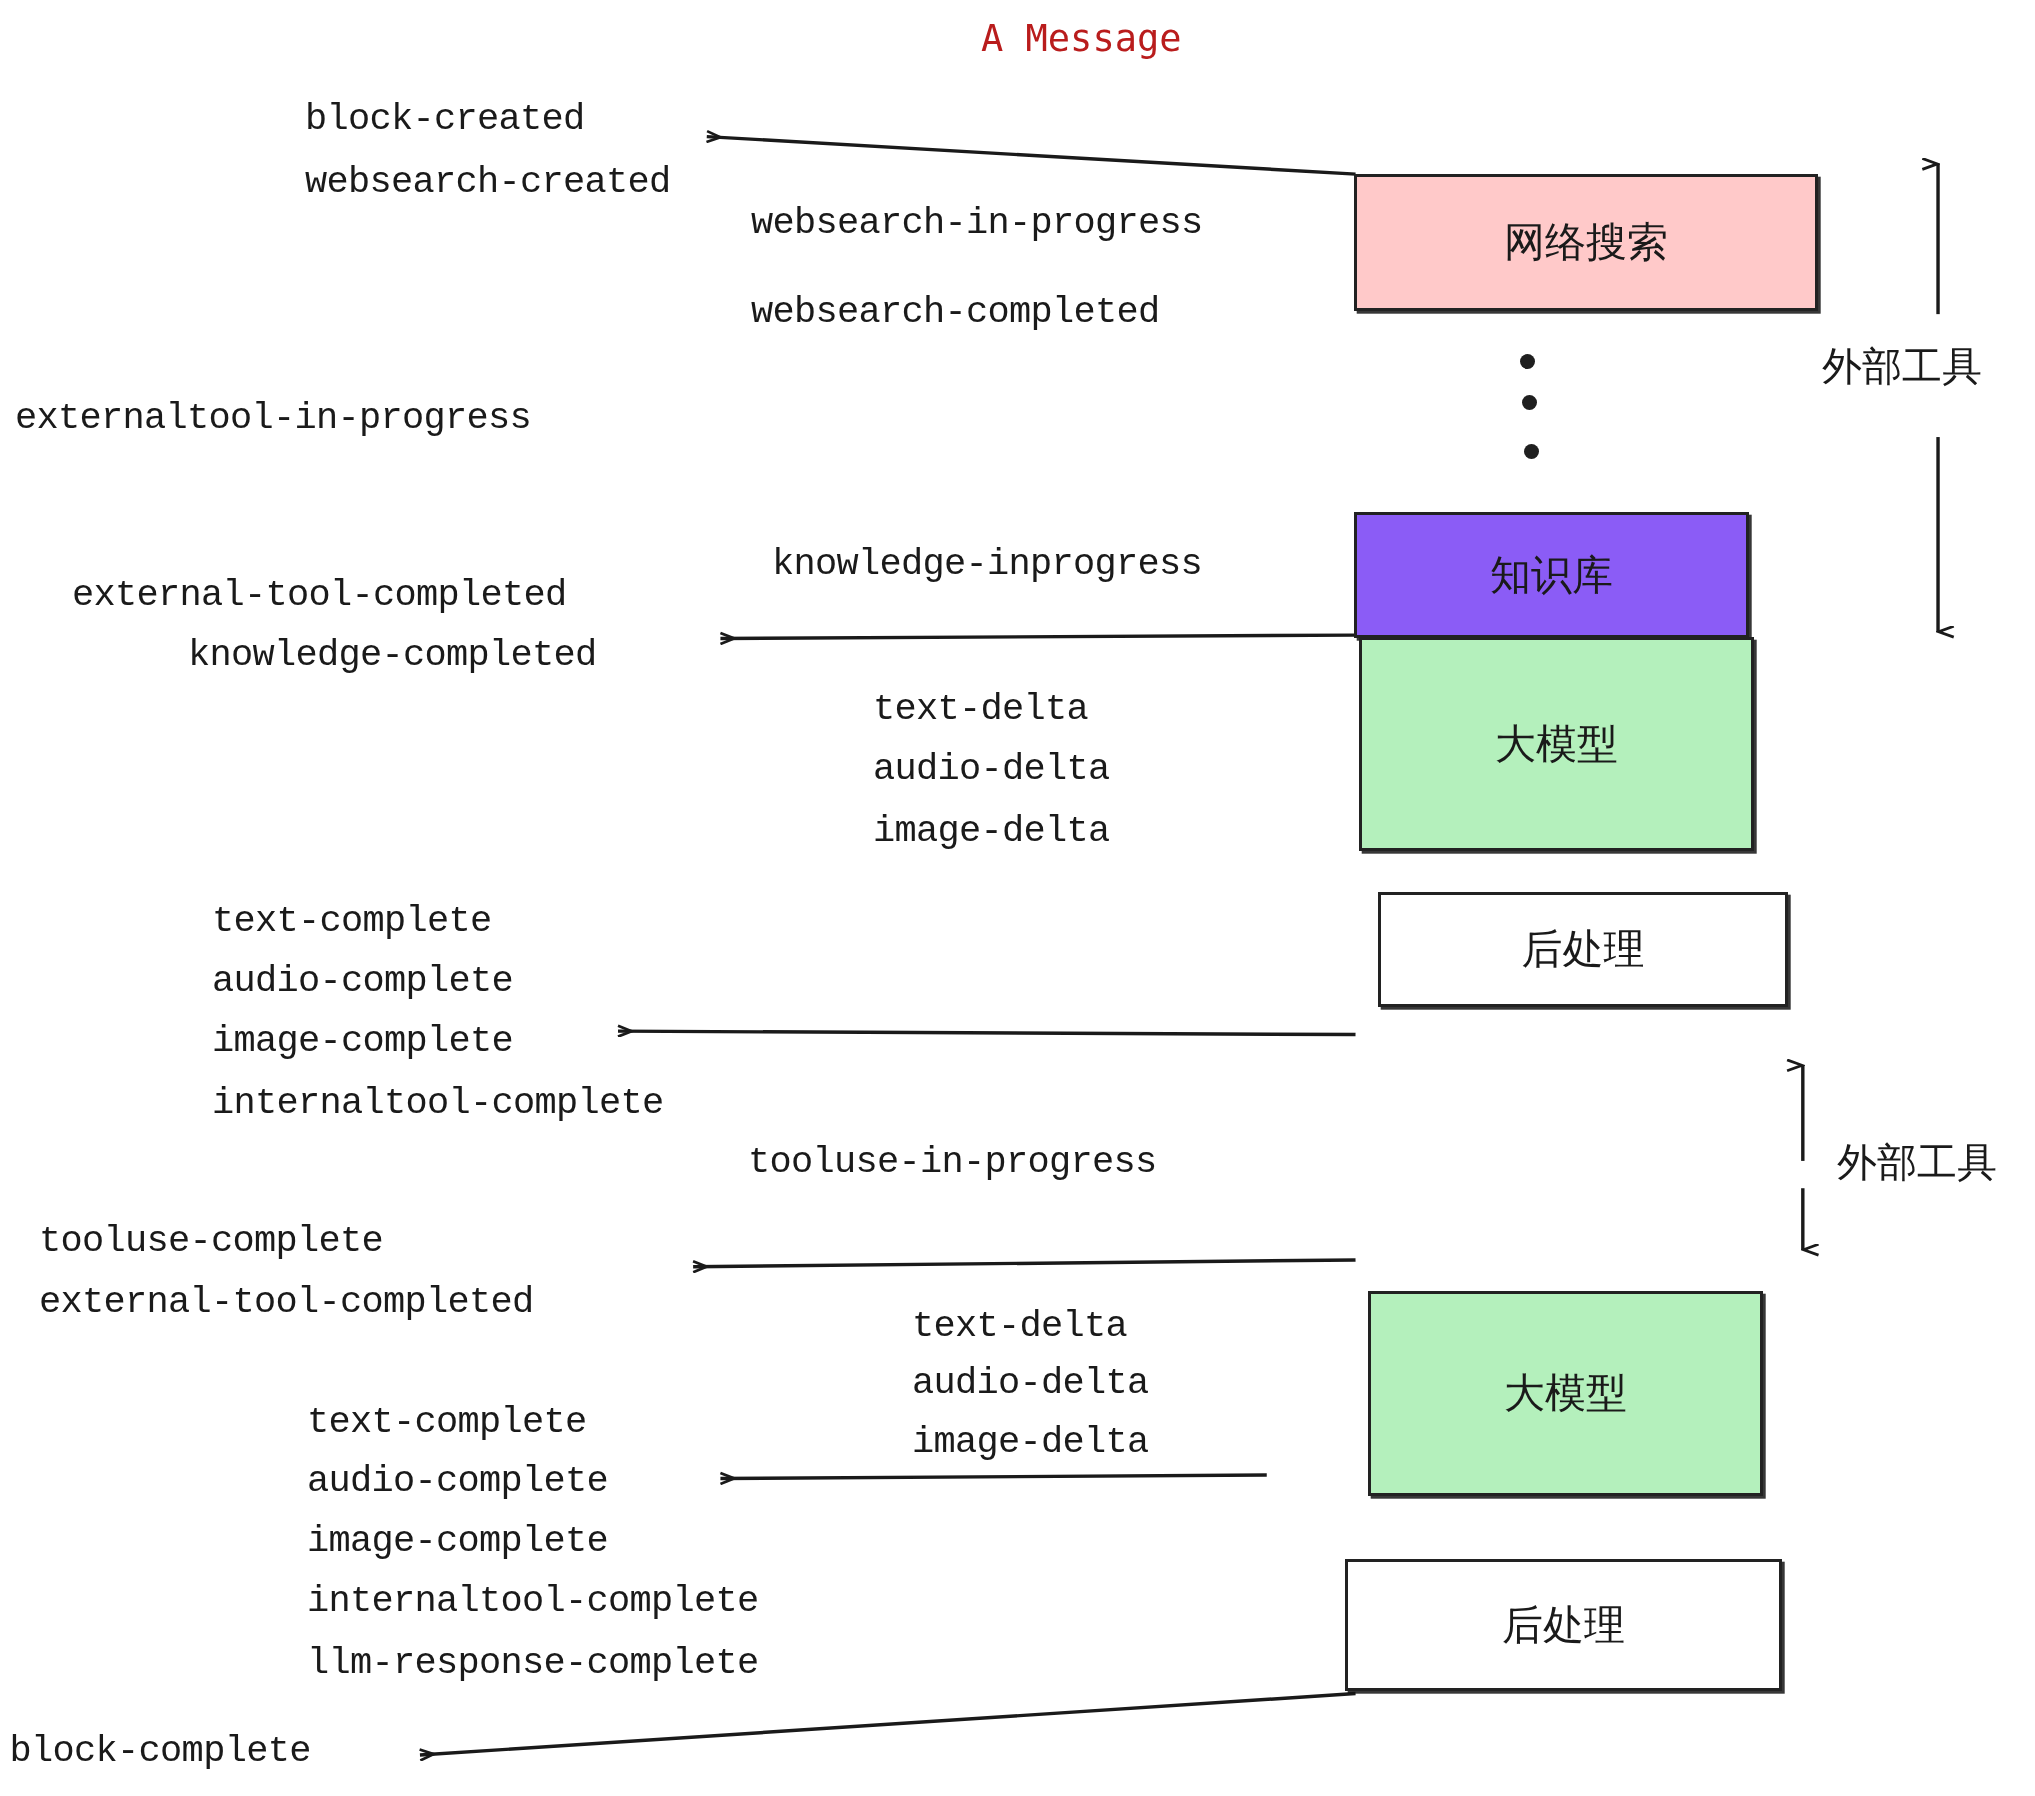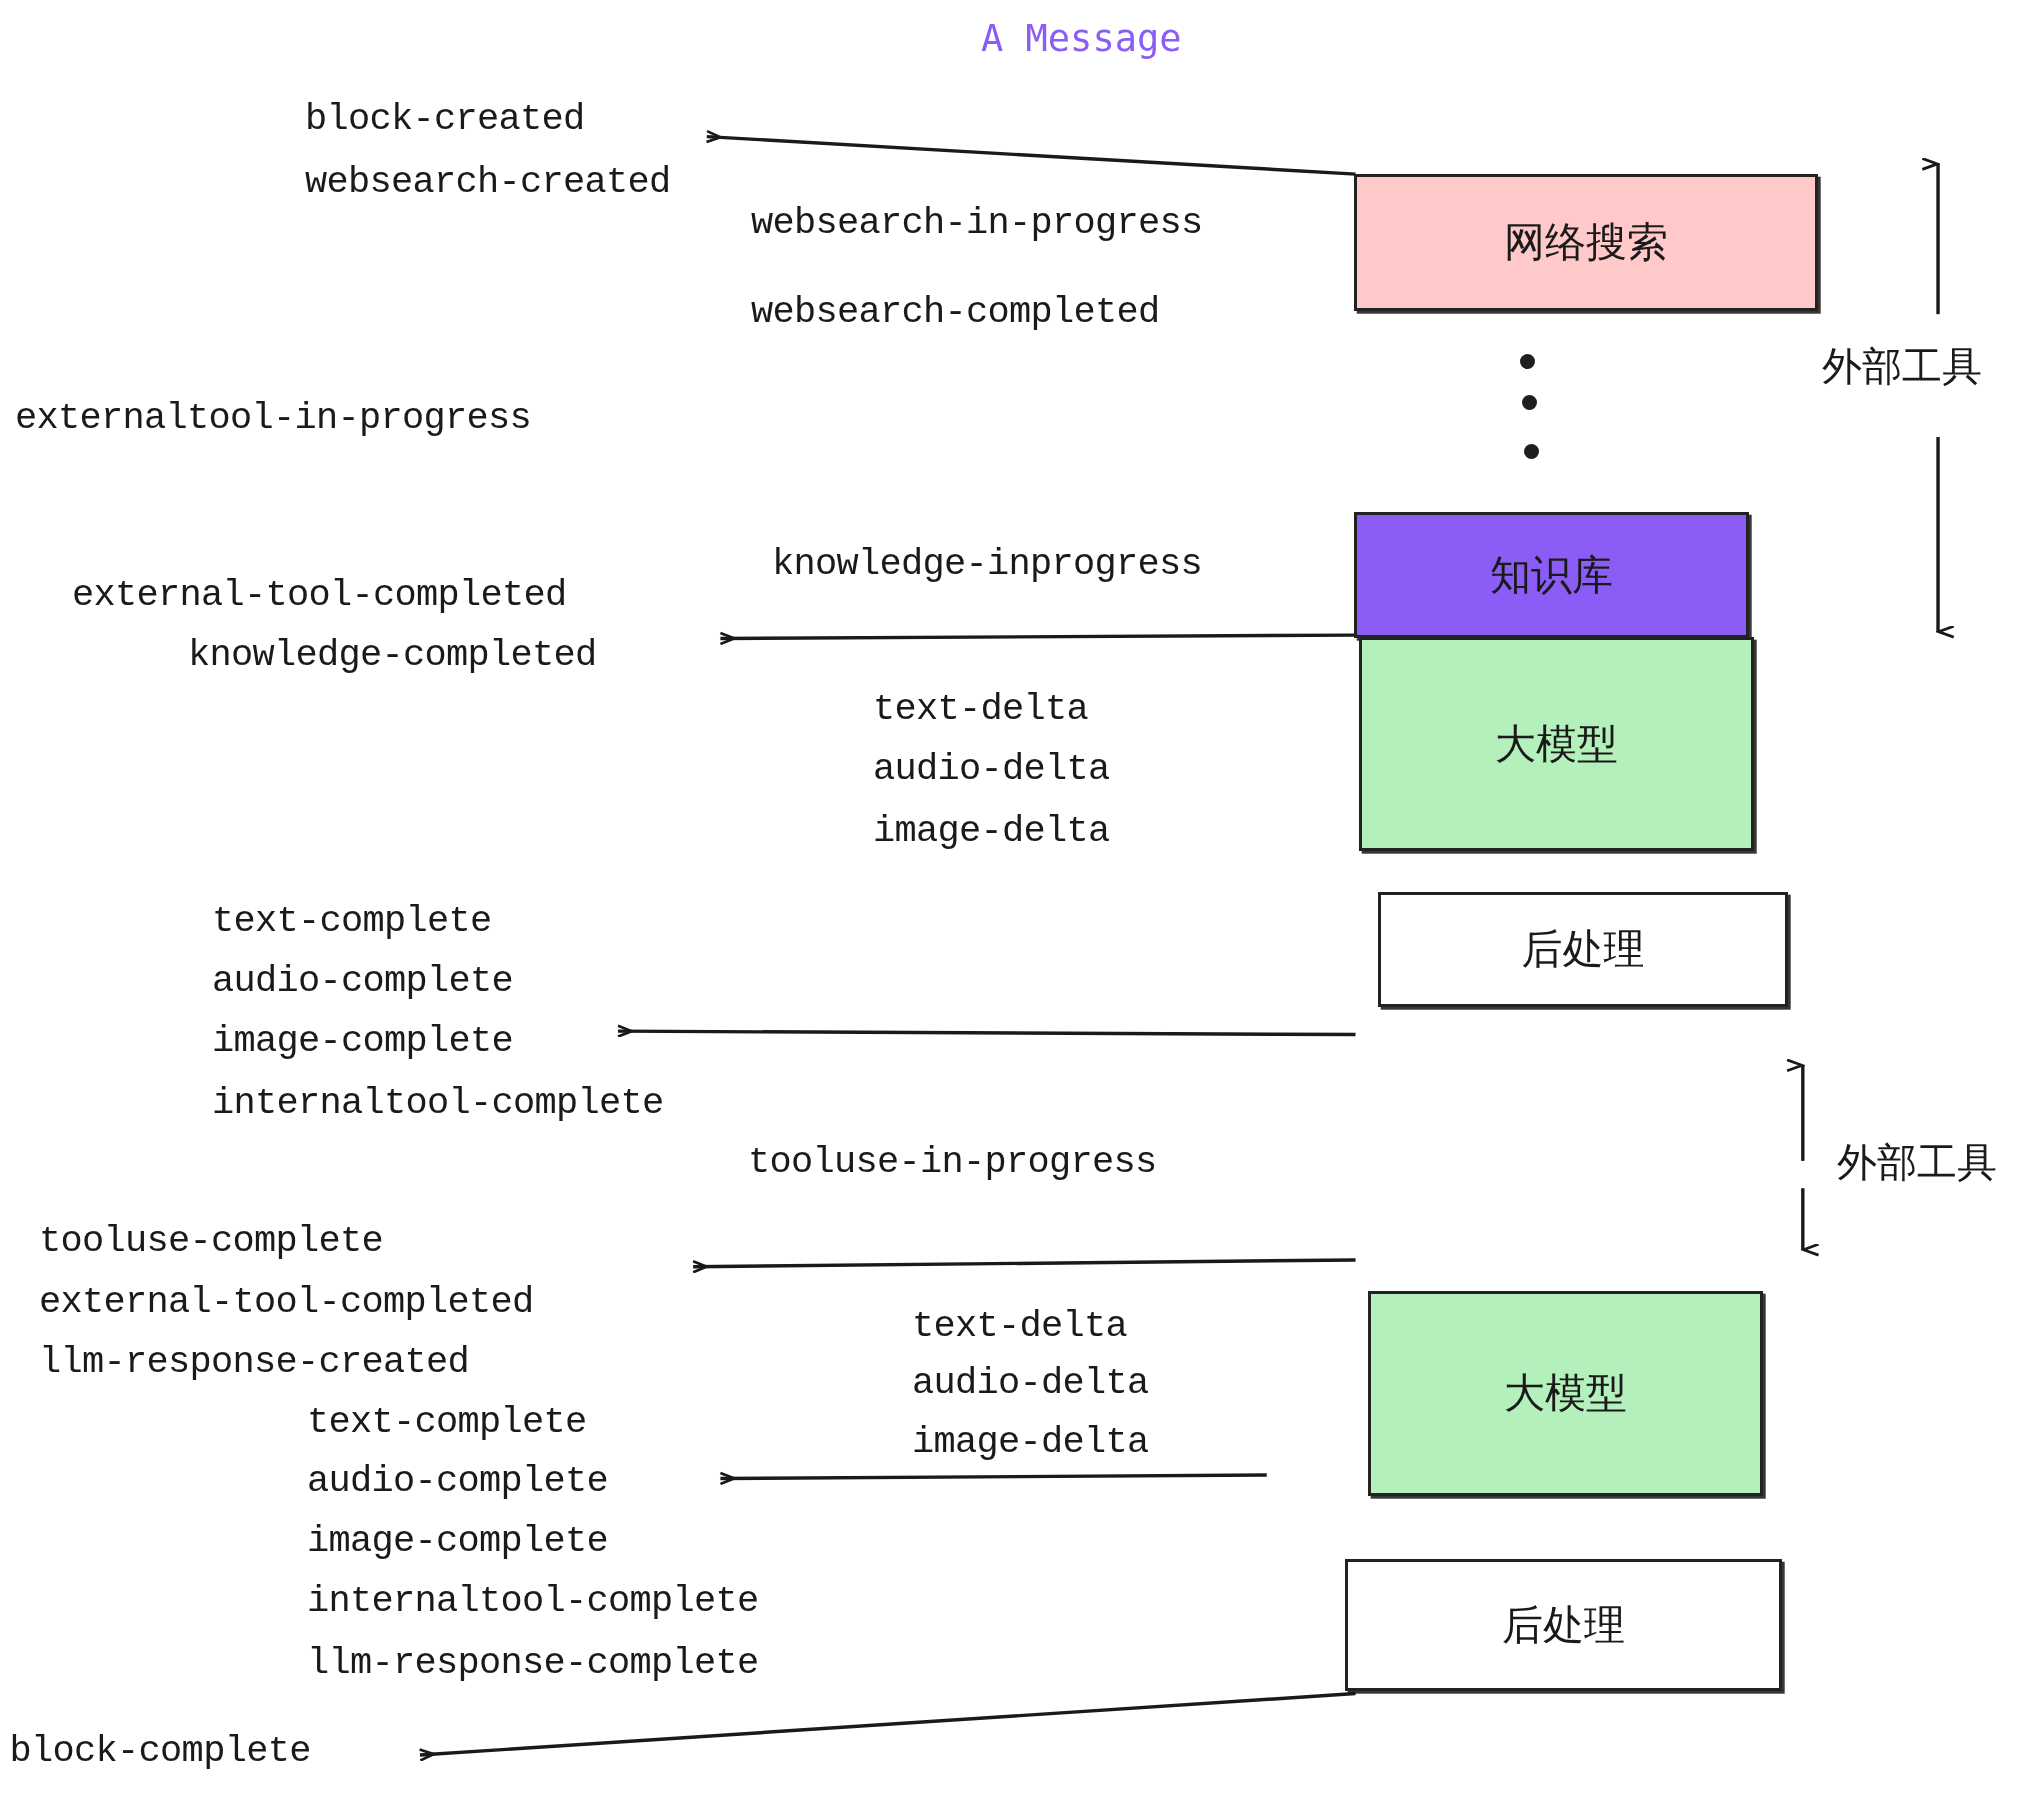--- a/index.html
+++ b/index.html
@@ -23,21 +23,21 @@
     font-size: 37px;
     line-height: 1;
     color: #1a1a1a;
     letter-spacing: -0.7px;
   }
   .title {
     position: absolute;
     white-space: pre;
     font-family: "DejaVu Sans Mono", monospace;
     font-size: 37px;
-    color: #8b5cf6;
+    color: #b91c1c;
     letter-spacing: 0px;
   }
   .box {
     position: absolute;
     box-sizing: border-box;
     border: 3.4px solid #222222;
     display: flex;
     align-items: center;
     justify-content: center;
     font-family: "DejaVu Sans", sans-serif;
@@ -175,21 +175,20 @@
   <div class="lbl" style="left:873px; top:813px;">image-delta</div>
 
   <div class="lbl" style="left:212px;  top:903px;">text-complete</div>
   <div class="lbl" style="left:212px;  top:963px;">audio-complete</div>
   <div class="lbl" style="left:212px;  top:1023px;">image-complete</div>
   <div class="lbl" style="left:212px;  top:1085px;">internaltool-complete</div>
   <div class="lbl" style="left:748px; top:1144px;">tooluse-in-progress</div>
 
   <div class="lbl" style="left:39px;   top:1223px;">tooluse-complete</div>
   <div class="lbl" style="left:39px;   top:1284px;">external-tool-completed</div>
-  <div class="lbl" style="left:39px;   top:1344px;">llm-response-created</div>
   <div class="lbl" style="left:307px;  top:1404px;">text-complete</div>
 
   <div class="lbl" style="left:912px; top:1308px;">text-delta</div>
   <div class="lbl" style="left:912px; top:1365px;">audio-delta</div>
   <div class="lbl" style="left:912px; top:1424px;">image-delta</div>
 
   <div class="lbl" style="left:307px;  top:1463px;">audio-complete</div>
   <div class="lbl" style="left:307px;  top:1523px;">image-complete</div>
   <div class="lbl" style="left:307px;  top:1583px;">internaltool-complete</div>
   <div class="lbl" style="left:307px;  top:1645px;">llm-response-complete</div>

